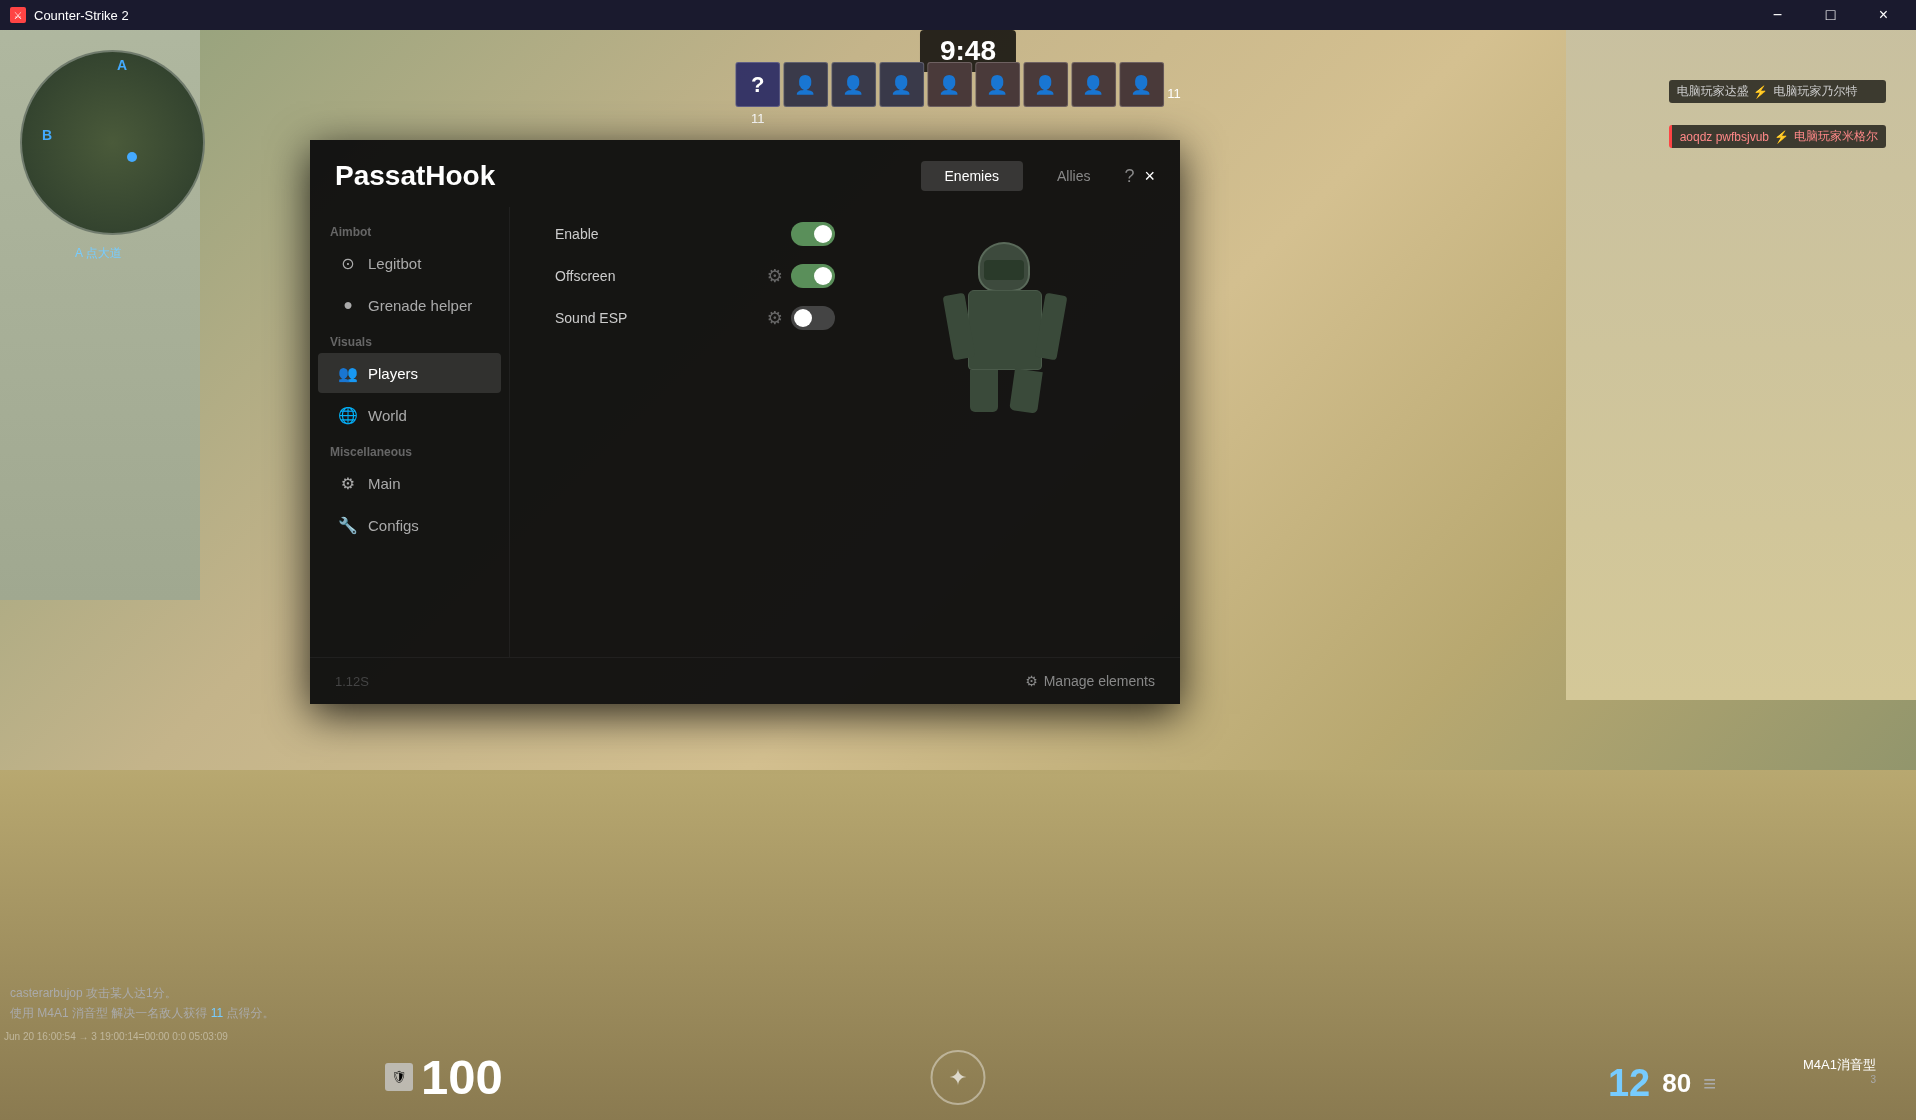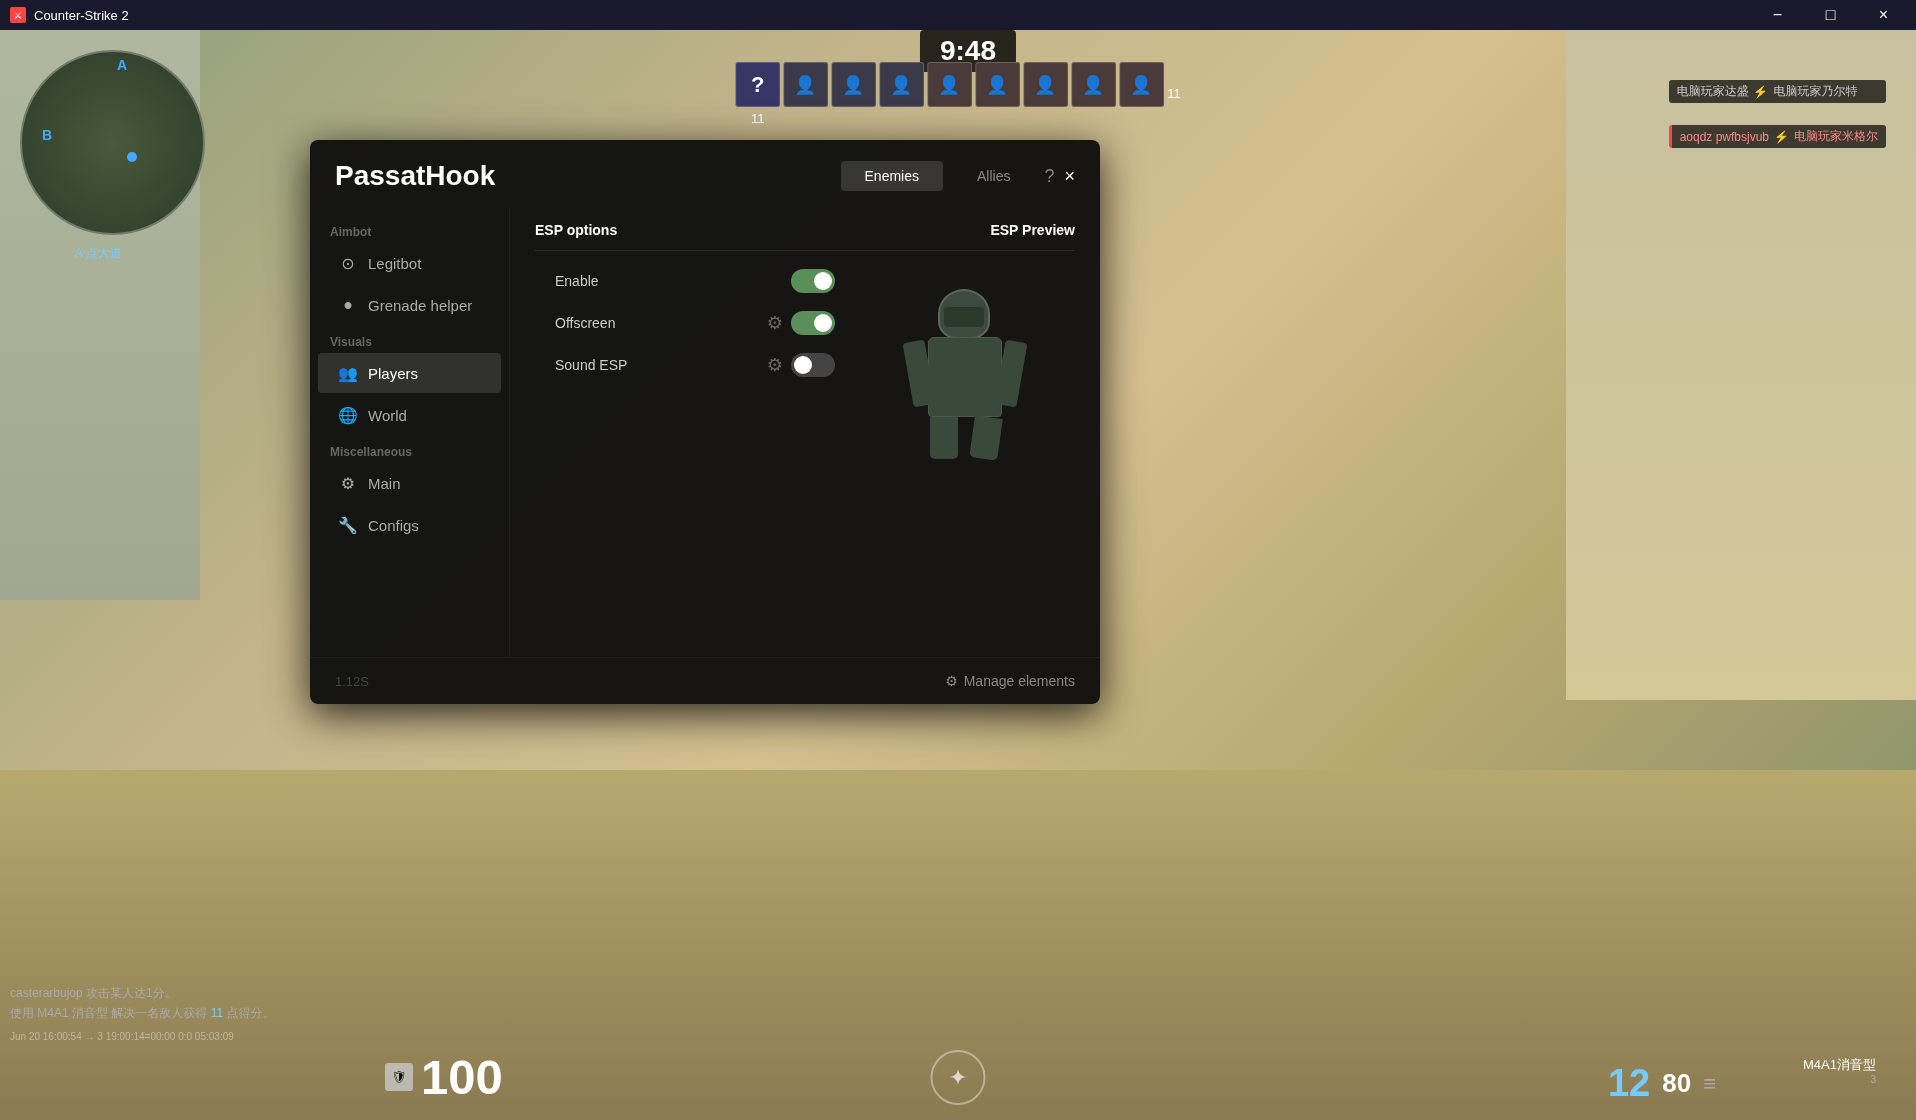--- a/index.html
+++ b/index.html
@@ -164,23 +164,23 @@
       width: 45px; height: 30px;
       display: flex; align-items: center; justify-content: center;
       color: #fff; font-size: 16px;
       cursor: pointer;
     }
 
     
     .cheat-window {
       position: absolute;
       top: 140px; left: 310px;
-      width: 790px;
+      width: 870px;
       background: rgba(15, 15, 15, 0.97);
-      border-radius: 8px;
+      border-radius: 0;
       z-index: 50;
       overflow: hidden;
       box-shadow: 0 10px 40px rgba(0,0,0,0.8);
     }
     .cheat-header {
       padding: 20px 25px 15px;
       display: flex; align-items: center; justify-content: space-between;
     }
     .cheat-title {
       color: #fff; font-size: 28px; font-weight: bold;
@@ -416,21 +416,21 @@
 <div class="notification-area">
   <div class="chat-line">
     <span style="color:#aaa;">casterarbujop 攻击某人达1分。</span>
   </div>
   <div class="chat-line">
     <span style="color:#aaa;">使用 M4A1 消音型 解决一名敌人获得 </span>
     <span style="color:#7cf;">11</span>
     <span style="color:#aaa;"> 点得分。</span>
   </div>
 </div>
-<div style="position:absolute;bottom:78px;left:10px;color:rgba(255,255,255,0.4);font-size:10px;z-index:10;">Jun 20 16:00:54 → 3 19:00:14=00:00 0:0 05:03:09</div>
+<div style="position:absolute;bottom:78px;left:4px;color:rgba(255,255,255,0.4);font-size:10px;z-index:10;">Jun 20 16:00:54 → 3 19:00:14=00:00 0:0 05:03:09</div>
 
 <div style="position:absolute;bottom:15px;left:385px;z-index:11;display:flex;align-items:center;gap:8px;">
   <div style="width:28px;height:28px;background:rgba(200,200,200,0.8);border-radius:3px;display:flex;align-items:center;justify-content:center;font-size:12px;">🛡</div>
   <span style="color:#fff;font-size:49px;font-weight:bold;">100</span>
 </div>
 
 <div style="position:absolute;bottom:15px;left:50%;transform:translateX(-50%);z-index:11;">
   <div style="width:55px;height:55px;border:2px solid rgba(255,255,255,0.4);border-radius:50%;display:flex;align-items:center;justify-content:center;color:rgba(255,255,255,0.7);font-size:22px;">✦</div>
 </div>
 
@@ -486,24 +486,20 @@
         <span class="sidebar-icon">⚙</span>
         <span>Main</span>
       </div>
       <div class="sidebar-item">
         <span class="sidebar-icon">🔧</span>
         <span>Configs</span>
       </div>
     </div>
 
     <div class="cheat-main">
-      <div style="display:flex;gap:0;border-bottom:1px solid rgba(255,255,255,0.1);padding-bottom:12px;margin-bottom:18px;">
-        <span class="esp-section-title">ESP options</span>
-        <span class="esp-preview-title">ESP Preview</span>
-      </div>
 
       <div style="display:flex;gap:20px;margin-left:20px;">
 
         <div class="esp-options">
 
           <div class="esp-option-row">
             <span class="esp-option-label">Enable</span>
             <div class="esp-option-controls">
               <div class="toggle-switch on">
                 <div class="toggle-knob"></div>

